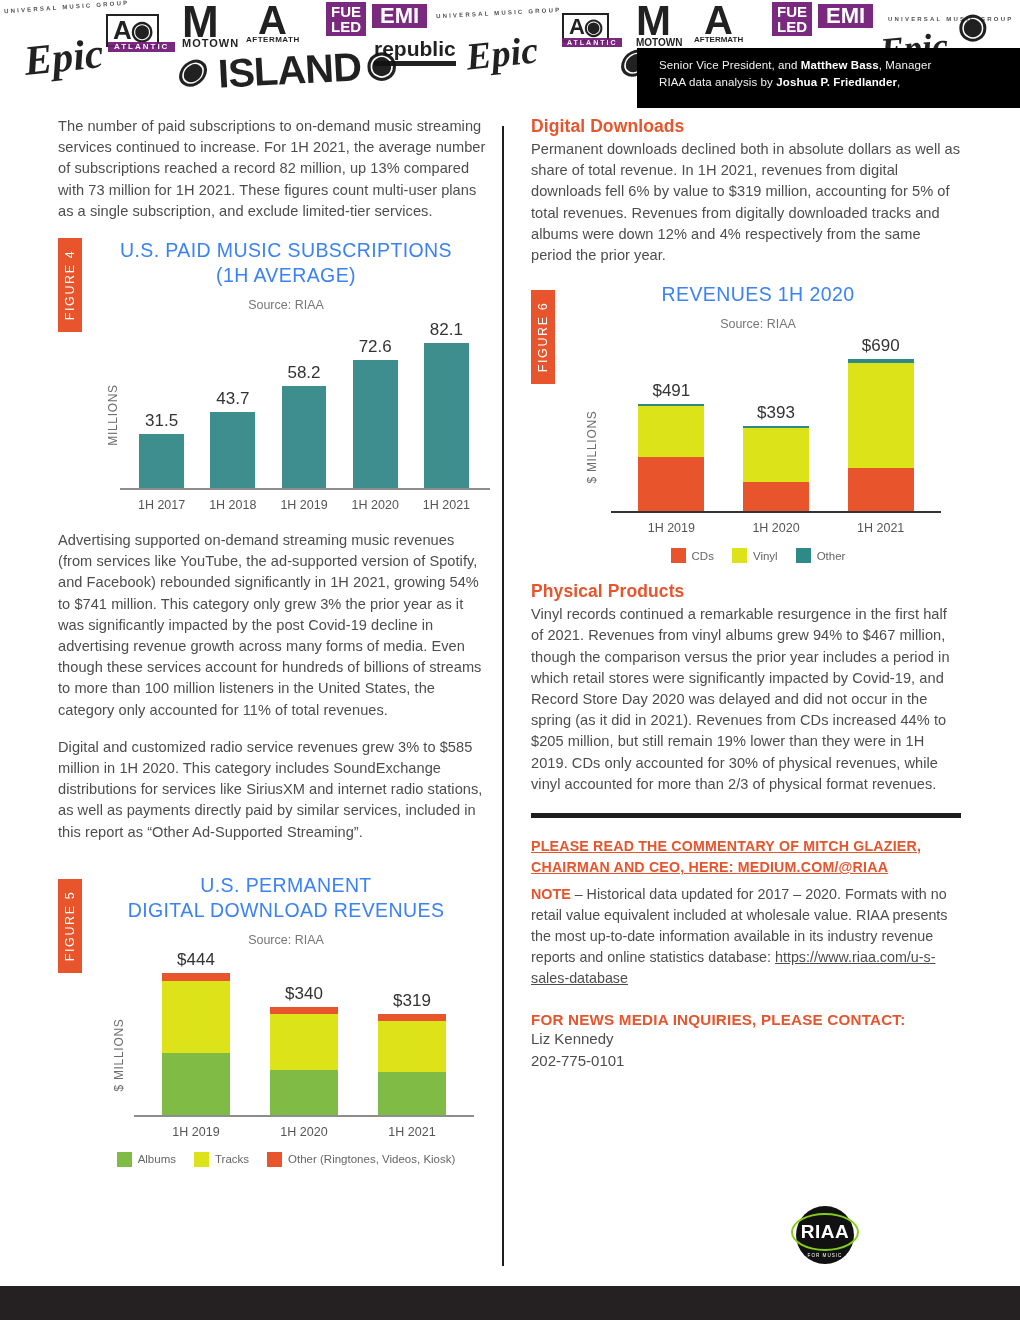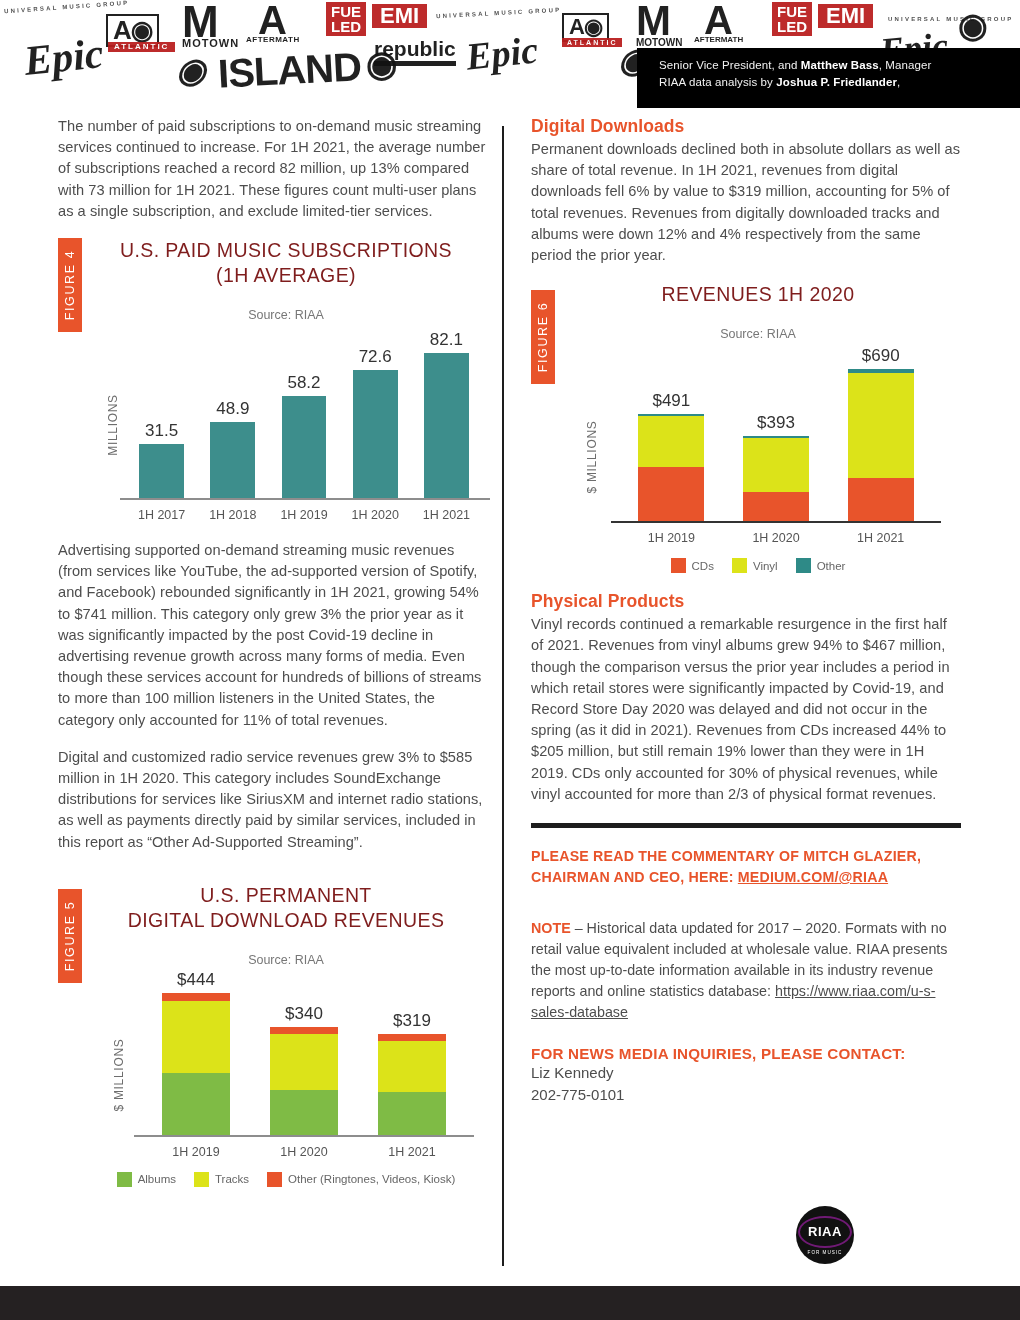--- a/index.html
+++ b/index.html
@@ -24,21 +24,21 @@
     font-weight:900;
     white-space:nowrap;
     line-height:1;
     opacity:.93;
   }
   .lg-epic { font-family:"Liberation Serif", serif; font-style:italic; font-weight:700; }
   .lg-box {
     border:2.5px solid #111; padding:1px 5px 2px; background:#fff;
     display:inline-block; letter-spacing:-1px;
   }
-  .lg-filled { background:#b91c1c; color:#fff; padding:2px 7px; display:inline-block; }
+  .lg-filled { background:#701a75; color:#fff; padding:2px 7px; display:inline-block; }
   .lg-tiny { font-size:6px; letter-spacing:2.2px; font-weight:700; color:#444; }
   .lg-underline { border-bottom:5px solid #111; padding-bottom:2px; }
   .credit-box {
     position:absolute; right:0; top:48px; width:383px; height:62px;
     background:#000; z-index:5;
   }
   .credit-box .ln {
     color:#f2f2f2; font-size:11.5px; line-height:17px;
     padding-left:22px; font-weight:400; letter-spacing:.1px;
   }
@@ -69,24 +69,24 @@
     background:#e8542b;
   }
   .figtab span {
     position:absolute; left:50%; top:50%;
     transform:translate(-50%,-50%) rotate(-90deg);
     color:#fff; font-size:12.5px; letter-spacing:1.6px; white-space:nowrap;
     font-weight:400;
   }
   .figbody { margin-left:24px; }
   .fig-title {
-    text-align:center; font-size:19.5px; color:#7f1d1d;
+    text-align:center; font-size:19.5px; color:#3b82f6;
     letter-spacing:.4px; line-height:25px; font-weight:400;
   }
-  .fig-source { text-align:center; font-size:12.5px; color:#777; margin-top:20px; }
+  .fig-source { text-align:center; font-size:12.5px; color:#777; margin-top:10px; }
 
   .plot { position:relative; margin-top:8px; }
   .ylab {
     position:absolute; left:0; top:50%;
     transform:translateY(-50%) rotate(-90deg);
     transform-origin:center;
     font-size:12px; color:#6d6d6d; letter-spacing:.7px; white-space:nowrap;
   }
   .bars {
     position:absolute; left:44px; right:8px; bottom:26px; top:0;
@@ -110,38 +110,38 @@
     display:flex; justify-content:center; gap:18px; margin-top:9px;
     font-size:11.5px; color:#666; align-items:center;
   }
   .legend .item { display:flex; align-items:center; gap:6px; }
   .swatch { width:15px; height:15px; display:inline-block; }
 
   
   .rule { height:5px; background:#1d1d1d; margin:18px 0 18px 0; }
   .cta {
     font-size:14.2px; font-weight:700; color:#e8542b; line-height:21px;
-    letter-spacing:.2px; margin-bottom:30px;
+    letter-spacing:.2px; margin-bottom:6px;text-decoration:underline;
   }
   .cta a { color:#e8542b; text-decoration:underline; }
   .note { font-size:14.3px; line-height:21px; color:#4d4d4d; }
   .note b { color:#e8542b; font-weight:700; }
   .note a { color:#4d4d4d; text-decoration:underline; }
   .contact-head {
     font-size:15.2px; font-weight:700; color:#e8542b; margin-top:22px; letter-spacing:.2px;
   }
   .contact-line { font-size:15px; line-height:22px; color:#4d4d4d; }
 
   .riaa-logo {
     position:absolute; right:22px; bottom:22px; width:58px; height:58px;
     border-radius:50%; background:#111; color:#fff;
     display:flex; flex-direction:column; align-items:center; justify-content:center;
   }
-  .riaa-logo .r1 { font-size:13px; font-weight:700; letter-spacing:.5px; line-height:1;
-                   border:2px solid #701a75; border-radius:50%; padding:7px 8px 8px; }
+  .riaa-logo .r1 { font-size:19px; font-weight:700; letter-spacing:.5px; line-height:1;
+                   border:2px solid #84cc16; border-radius:50%; padding:7px 8px 8px; }
   .riaa-logo .r2 { font-size:4.6px; letter-spacing:1px; margin-top:2px; }
 
   .footer-bar { position:absolute; left:0; bottom:0; width:1020px; height:34px; background:#252122; }
 </style>
 </head>
 <body>
 
 <div class="header-band">
   <div class="logo-grid">
     <span class="logo lg-tiny" style="left:4px;  top:4px;  transform:rotate(-4deg);">UNIVERSAL MUSIC GROUP</span>
@@ -201,21 +201,21 @@
         </div>
         <div class="fig-source">Source: RIAA</div>
         <div class="plot" style="height:196px;">
           <div class="ylab" style="top:95px;">MILLIONS</div>
           <div class="bars" id="f4bars">
               <div class="bar-col">
                 <div class="bar-val">31.5</div>
                 <div class="bar" style="height: 56.3684px; background: rgb(61, 142, 140);"></div>
               </div>
               <div class="bar-col">
-                <div class="bar-val">48.9</div>
+                <div class="bar-val">43.7</div>
                 <div class="bar" style="height: 78.2px; background: rgb(61, 142, 140);"></div>
               </div>
               <div class="bar-col">
                 <div class="bar-val">58.2</div>
                 <div class="bar" style="height: 104.147px; background: rgb(61, 142, 140);"></div>
               </div>
               <div class="bar-col">
                 <div class="bar-val">72.6</div>
                 <div class="bar" style="height: 129.916px; background: rgb(61, 142, 140);"></div>
               </div>

